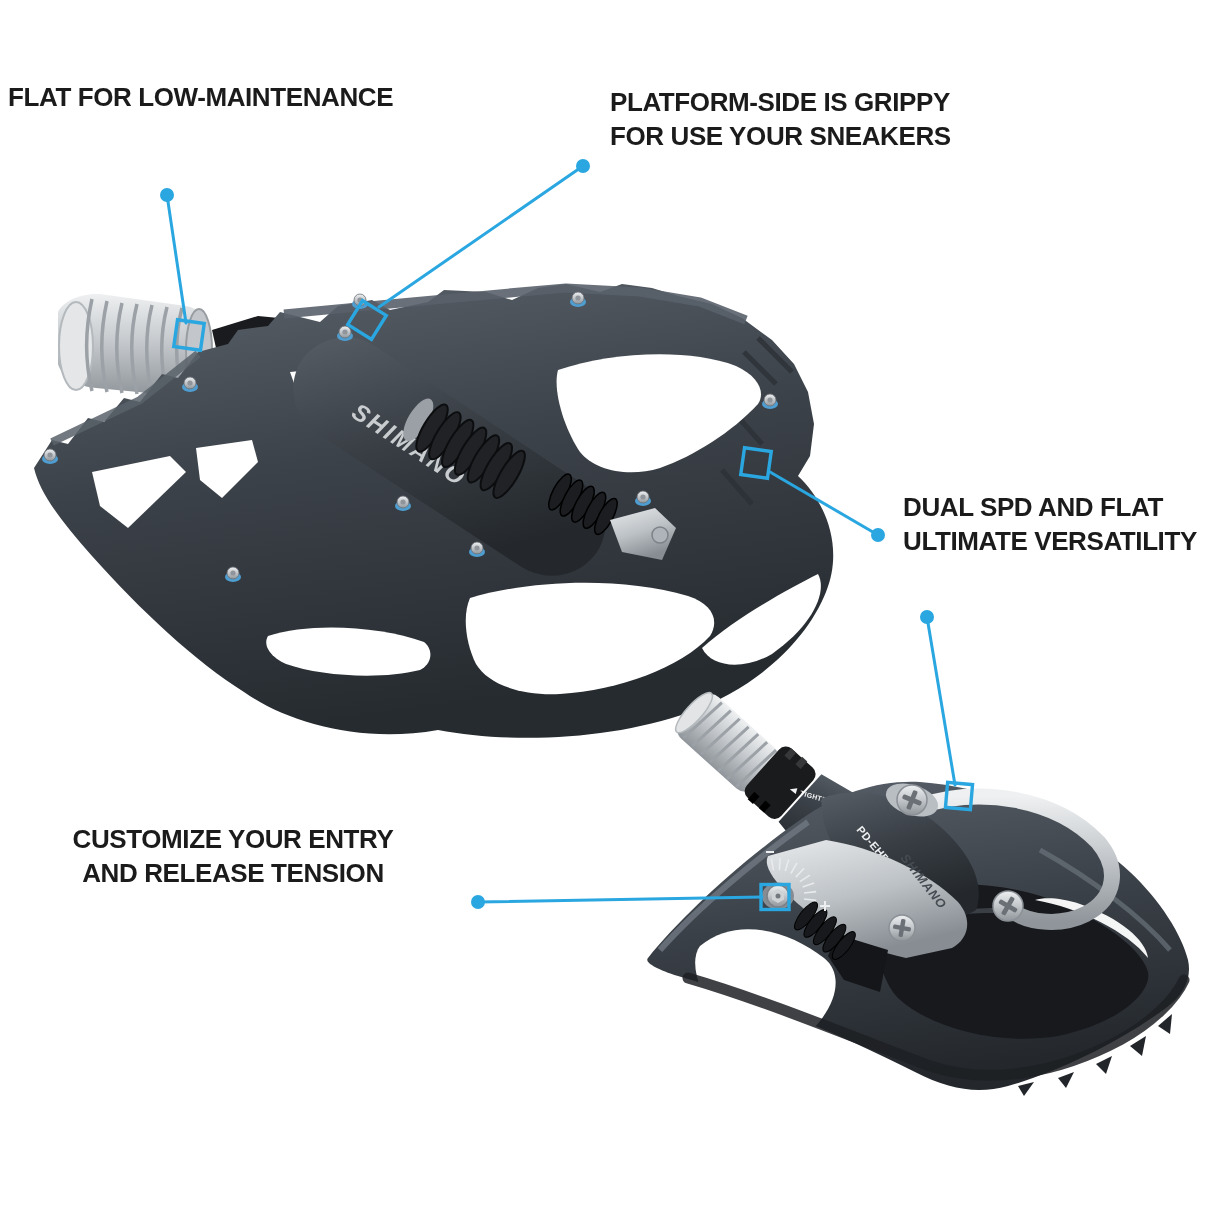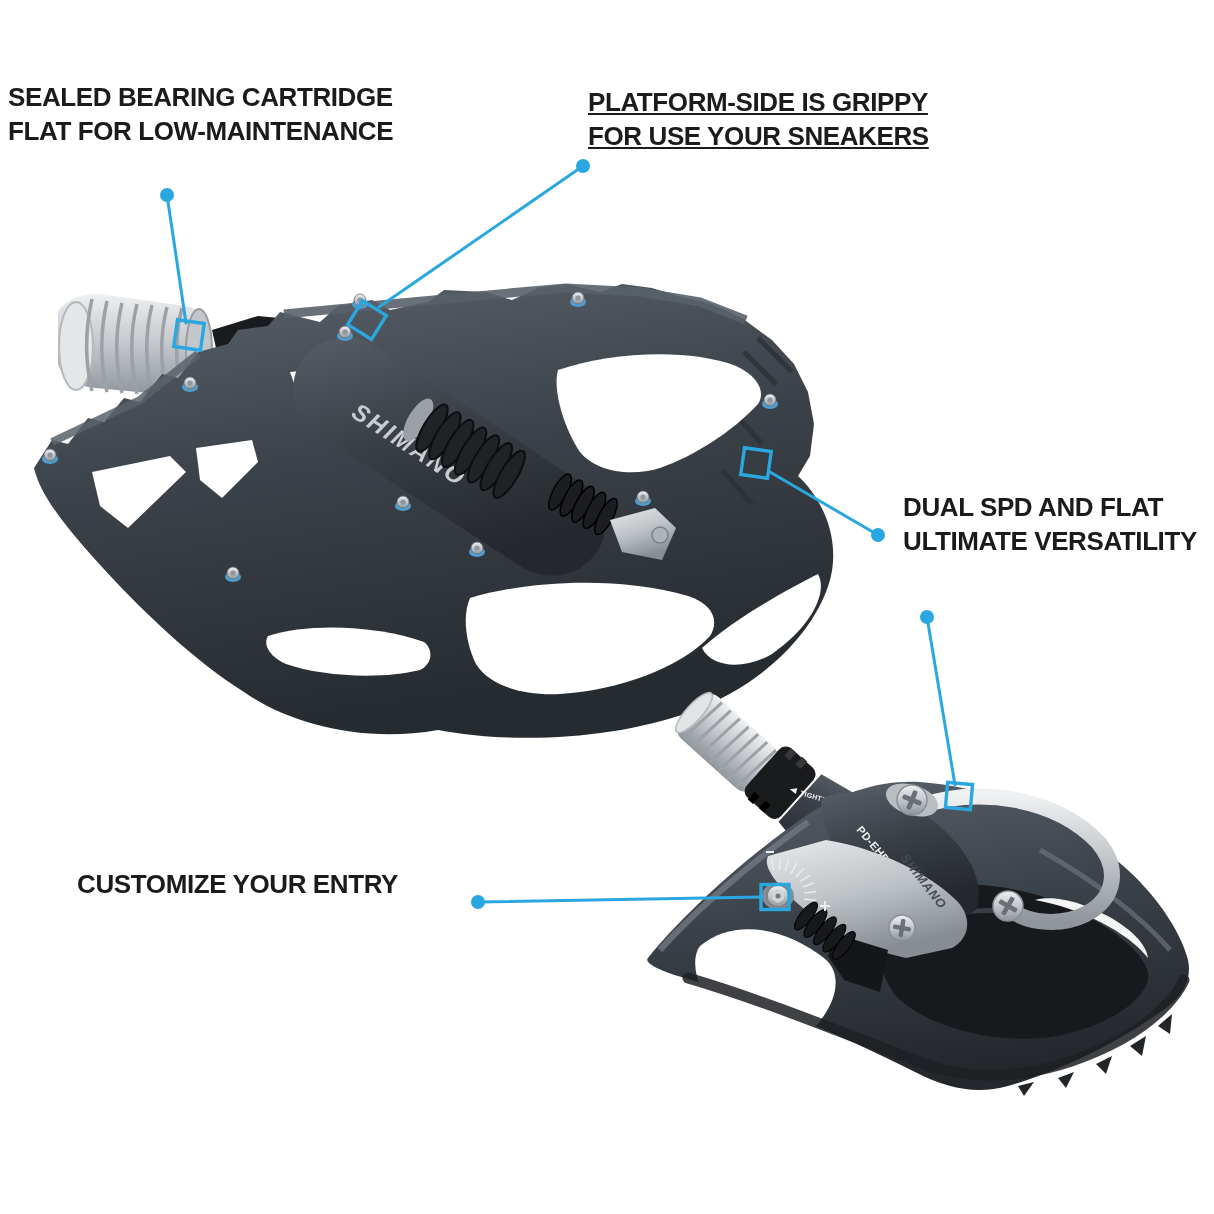--- a/index.html
+++ b/index.html
@@ -330,31 +330,31 @@
       </g>
       <g>
         <line class="ln" x1="478" y1="902" x2="762" y2="897"></line>
         <circle class="dot" cx="478" cy="902" r="7"></circle>
         <rect class="box" x="761" y="884.5" width="28" height="25"></rect>
       </g>
     </g>
   </svg>
 
   <div class="ann" style="left:8px;top:80px;">
-    <div>SEALED BEARING CARTRIDGE</div>
     <div>FLAT FOR LOW-MAINTENANCE</div>
   </div>
 
-  <div class="ann" style="left:588px;top:85px;text-decoration:underline;">
+  <div class="ann" style="left:610px;top:85px;">
     <div>PLATFORM-SIDE IS GRIPPY</div>
     <div>FOR USE YOUR SNEAKERS</div>
   </div>
 
   <div class="ann" style="left:903px;top:490px;">
     <div>DUAL SPD AND FLAT</div>
     <div>ULTIMATE VERSATILITY</div>
   </div>
 
-  <div class="ann center" style="left:68px;top:867px;width:330px;text-align:right;">
+  <div class="ann center" style="left:68px;top:822px;width:330px;">
     <div>CUSTOMIZE YOUR ENTRY</div>
+    <div>AND RELEASE TENSION</div>
   </div>
 
 </div>
 
 </body></html>

